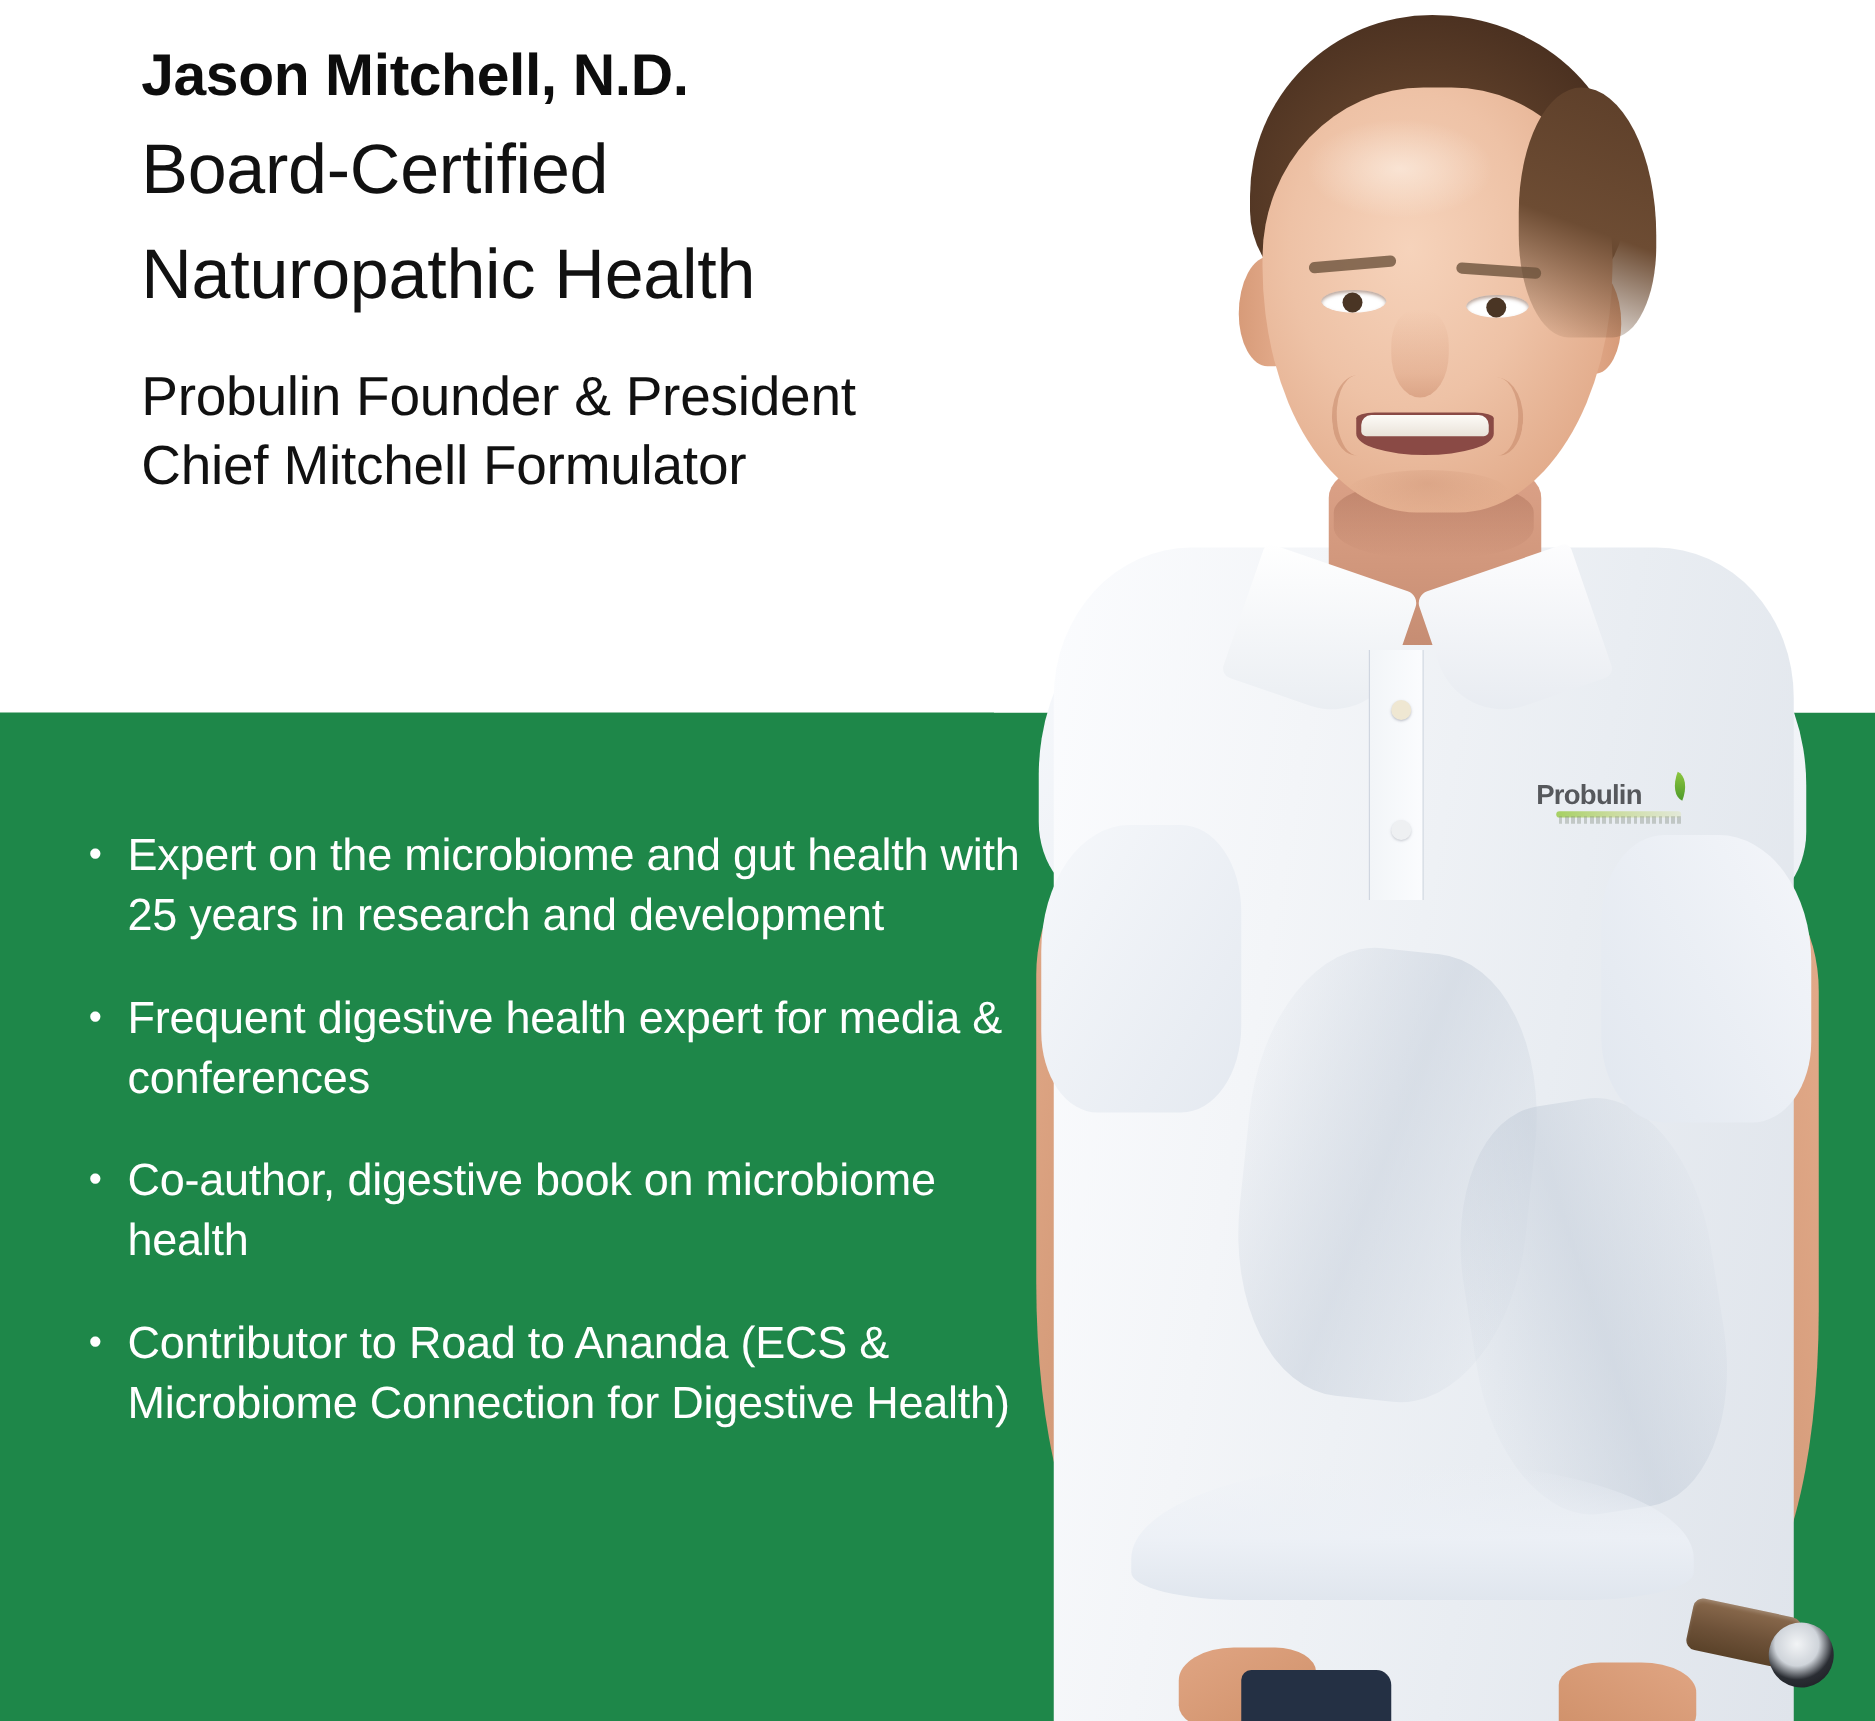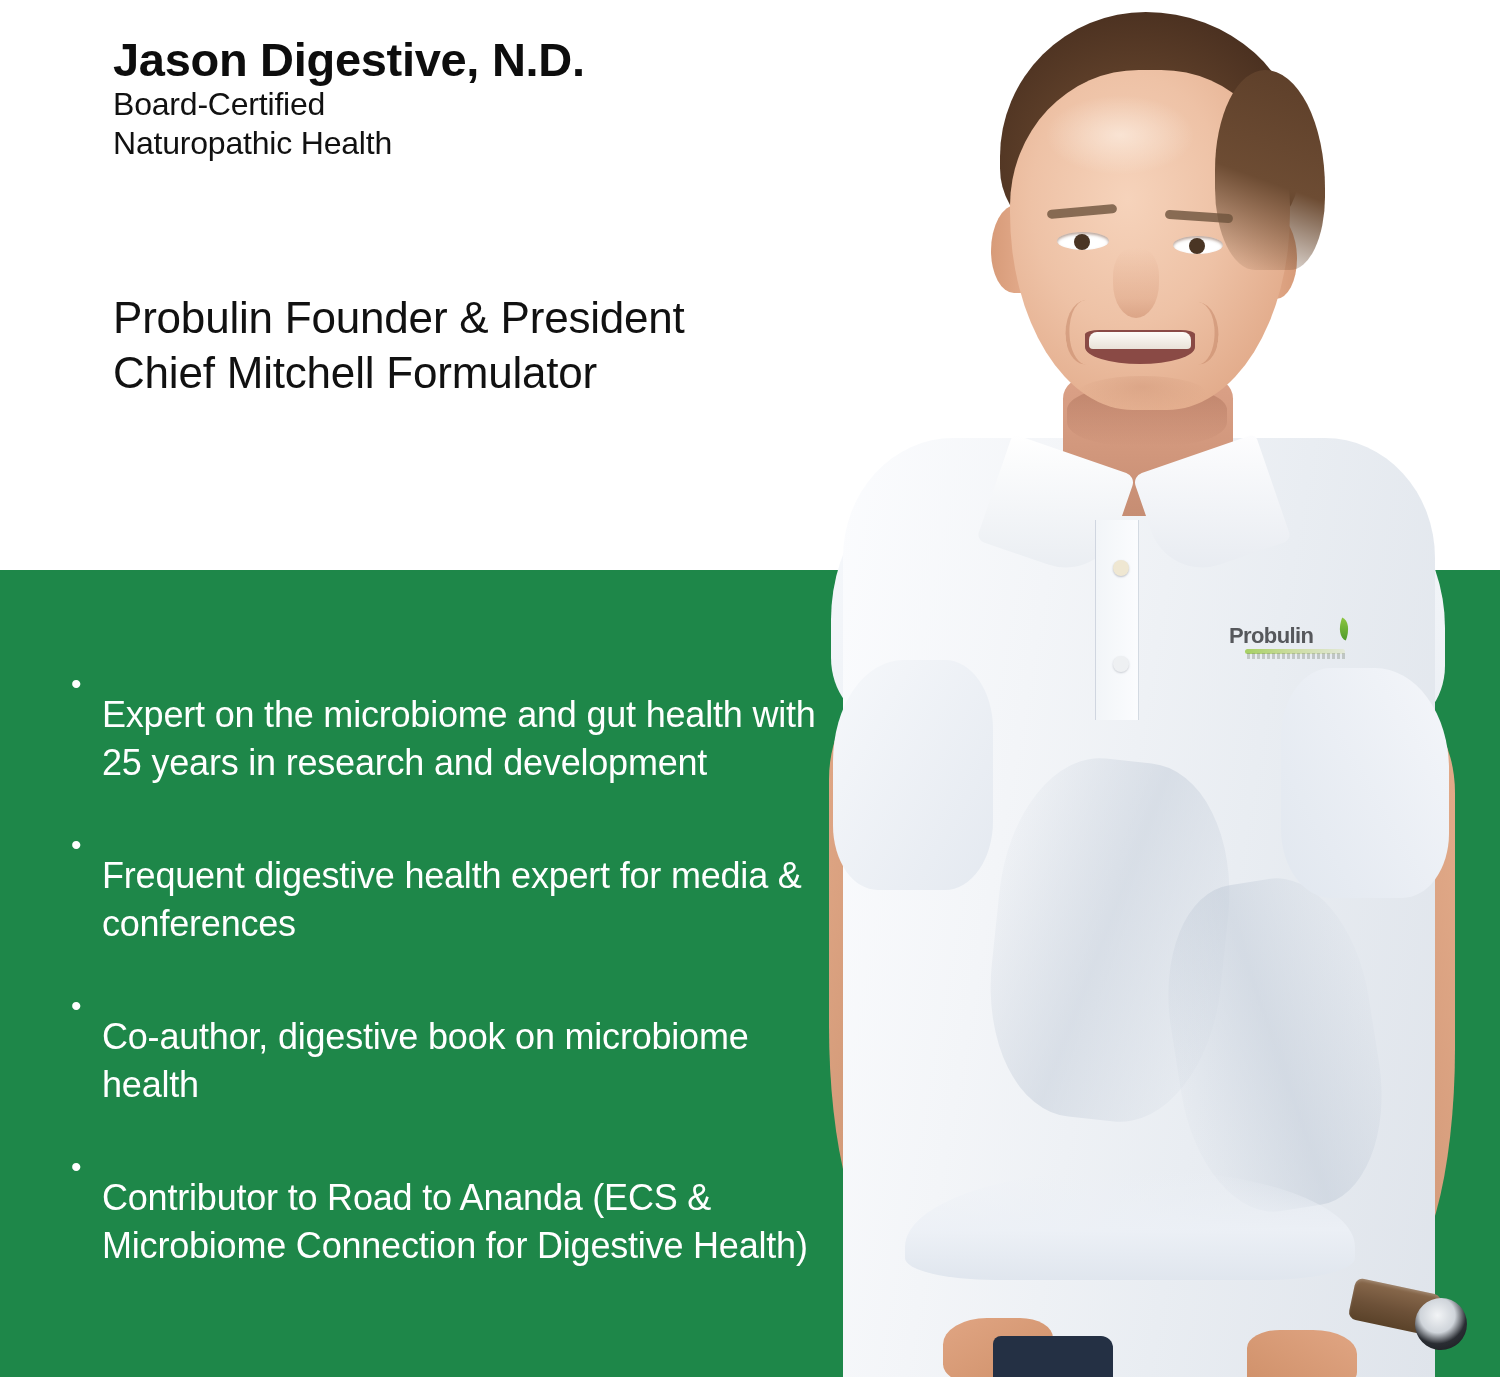--- a/index.html
+++ b/index.html
@@ -33,26 +33,27 @@
   }
   .name-title {
     font-size:47px;
     font-weight:700;
     line-height:1.04;
     color:#0d0d0d;
     letter-spacing:-0.3px;
     white-space:nowrap;
   }
   .credential-line {
-    font-size:32px;
+    font-size:56px;
     font-weight:400;
     line-height:1.22;
     color:#111111;
     letter-spacing:-0.2px;
     white-space:nowrap;
+    margin-top:16px;
   }
   .role-block {
     position:absolute;
     left:113px; top:291px;
     width:860px;
     z-index:6;
   }
   .role-line {
     font-size:44px;
     font-weight:400;
@@ -84,21 +85,20 @@
     text-align:left;
     padding-left:3px;
   }
   .bullet-text {
     flex:1 1 auto;
     color:#ffffff;
     font-size:36px;
     line-height:48px;
     font-weight:400;
     letter-spacing:-0.2px;
-    margin-top:31px;
   }
 
   
   .figure {
     position:absolute;
     left:795px; top:0;
     width:705px; height:1377px;
     z-index:4;
     overflow:hidden;
   }
@@ -431,21 +431,21 @@
   }
 </style>
 </head>
 <body>
 
 <div class="page">
 
   <div class="green-panel"></div>
 
   <div class="header-block">
-    <div class="name-title">Jason Digestive, N.D.</div>
+    <div class="name-title">Jason Mitchell, N.D.</div>
     <div class="credential-line">Board-Certified</div>
     <div class="credential-line">Naturopathic Health</div>
   </div>
 
   <div class="role-block">
     <div class="role-line">Probulin Founder &amp; President</div>
     <div class="role-line">Chief Mitchell Formulator</div>
   </div>
 
   <div class="bullets">

